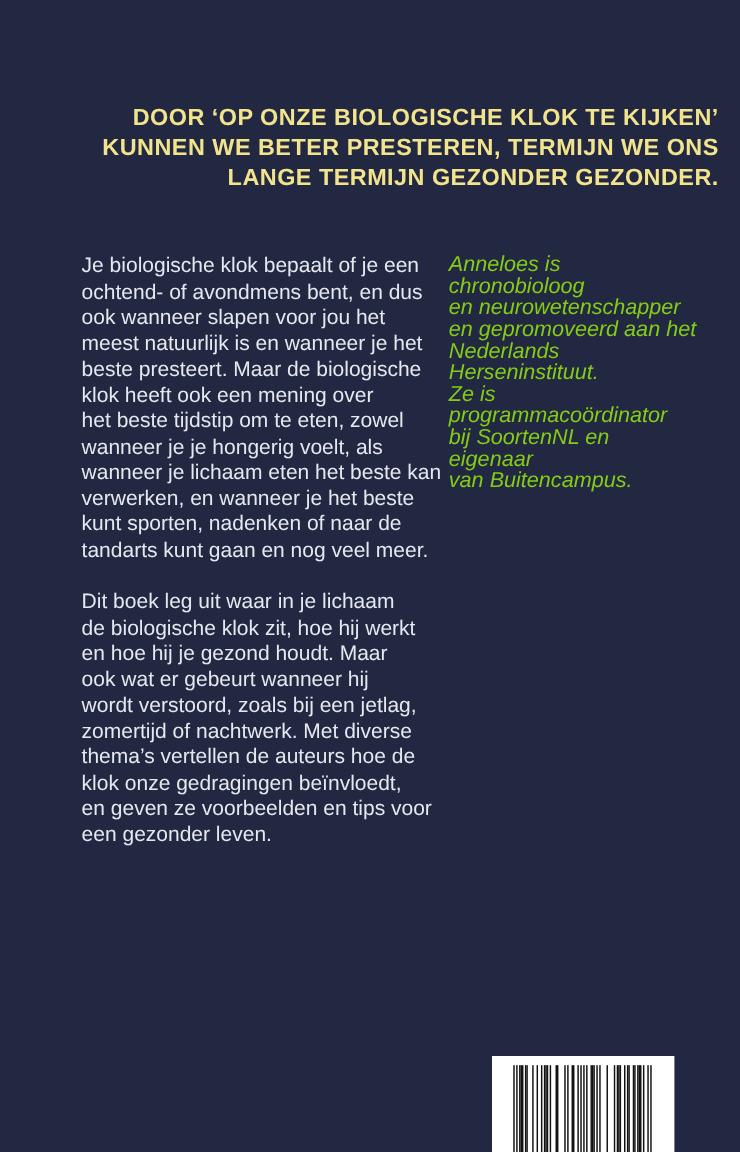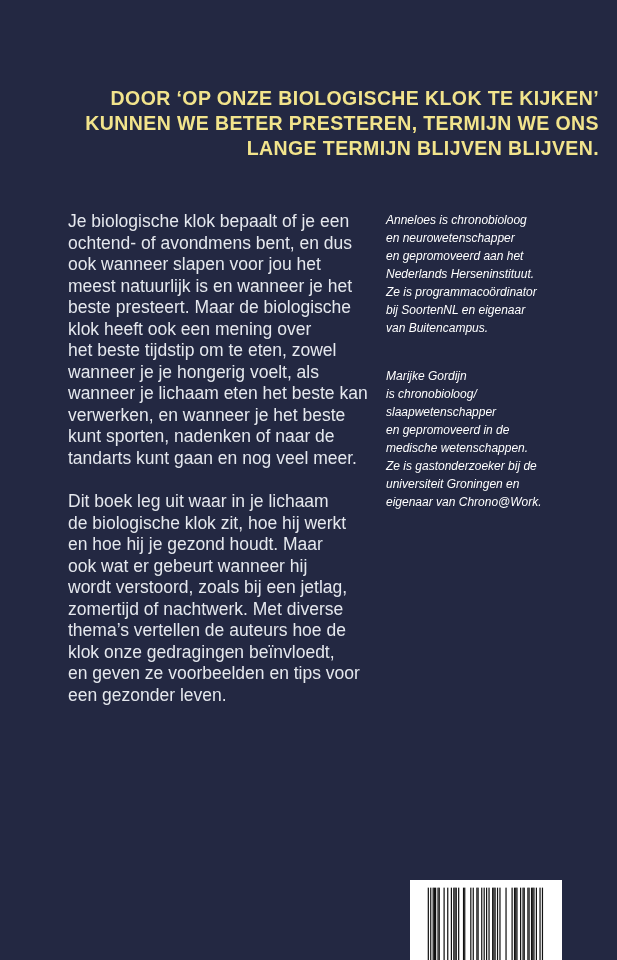--- a/index.html
+++ b/index.html
@@ -22,38 +22,37 @@
     color: #F2E48C;
     font-size: 19.5px;
     line-height: 25px;
     font-weight: bold;
     letter-spacing: 0.4px;
   }
   .headline .hl-line { display: block; }
   .columns {
     display: flex;
     margin: 50px 35px 0 68px;
-    gap: 12px;
   }
   .desc-col {
     width: 306px;
     flex: 0 0 306px;
     color: #E5E8EE;
     font-size: 17.5px;
     line-height: 21.5px;
   }
   .desc-col p {
     margin: 0 0 22px 0;
     white-space: pre-line;
   }
   .bio-col {
     flex: 1;
-    color: #ffffff;
+    color: #84cc16;
     font-style: italic;
-    font-size: 12px;
+    font-size: 18px;
     line-height: 18px;
   }
   .bio-col p {
     margin: 0 0 30px 0;
     white-space: pre-line;
   }
   .barcode-box {
     position: absolute;
     right: 55px;
     bottom: 57px;
@@ -76,21 +75,21 @@
   }
 </style>
 </head>
 <body>
 
 <div class="cover">
 
   <h1 class="headline">
     <span class="hl-line">DOOR ‘OP ONZE BIOLOGISCHE KLOK TE KIJKEN’</span>
     <span class="hl-line">KUNNEN WE BETER PRESTEREN, TERMIJN WE ONS</span>
-    <span class="hl-line">LANGE TERMIJN BLIJVEN BLIJVEN.</span>
+    <span class="hl-line">LANGE TERMIJN GEZONDER GEZONDER.</span>
   </h1>
 
   <div class="columns">
     <div class="desc-col">
       <p>Je biologische klok bepaalt of je een
 ochtend- of avondmens bent, en dus
 ook wanneer slapen voor jou het
 meest natuurlijk is en wanneer je het
 beste presteert. Maar de biologische
 klok heeft ook een mening over
@@ -112,28 +111,20 @@
 een gezonder leven.</p>
     </div>
     <div class="bio-col">
       <p>Anneloes is chronobioloog
 en neurowetenschapper
 en gepromoveerd aan het
 Nederlands Herseninstituut.
 Ze is programmacoördinator
 bij SoortenNL en eigenaar
 van Buitencampus.</p>
-      <p>Marijke Gordijn
-is chronobioloog/
-slaapwetenschapper
-en gepromoveerd in de
-medische wetenschappen.
-Ze is gastonderzoeker bij de
-universiteit Groningen en
-eigenaar van Chrono@Work.</p>
     </div>
   </div>
 
   <div class="barcode-box">
     <svg id="barcode-svg" width="136" height="100" viewBox="0 0 112 82">
         <rect x="8" y="2" width="1" height="69"></rect>
         <rect x="10" y="2" width="1" height="69"></rect>
         <rect x="12" y="2" width="1" height="63"></rect>
         <rect x="13" y="2" width="1" height="63"></rect>
         <rect x="14" y="2" width="1" height="63"></rect>

